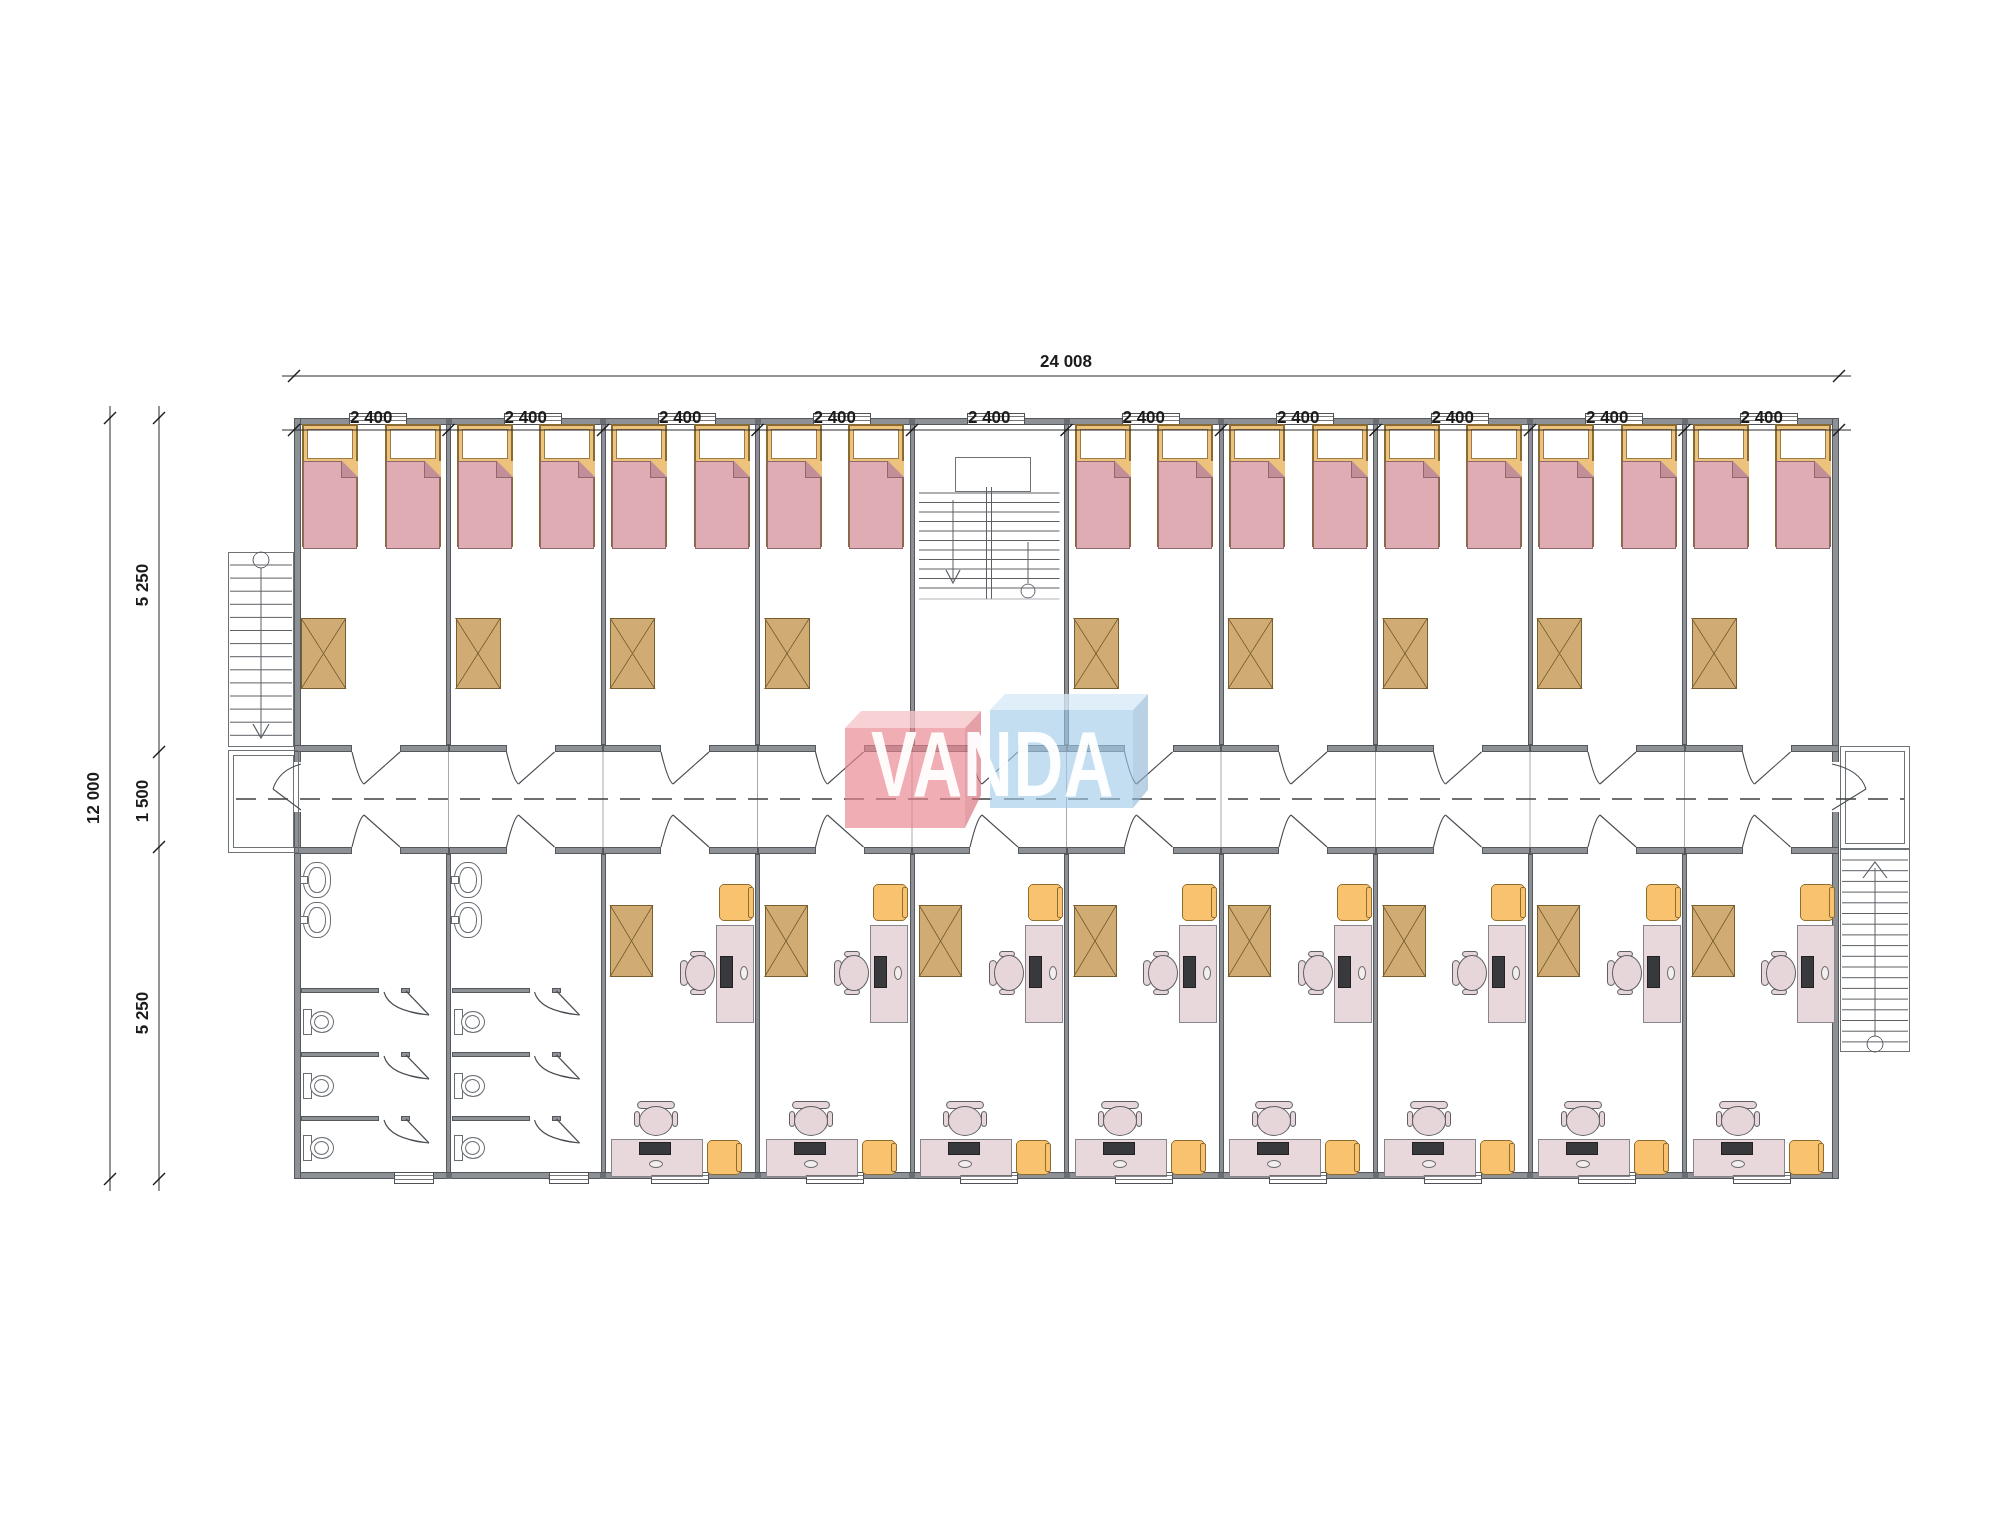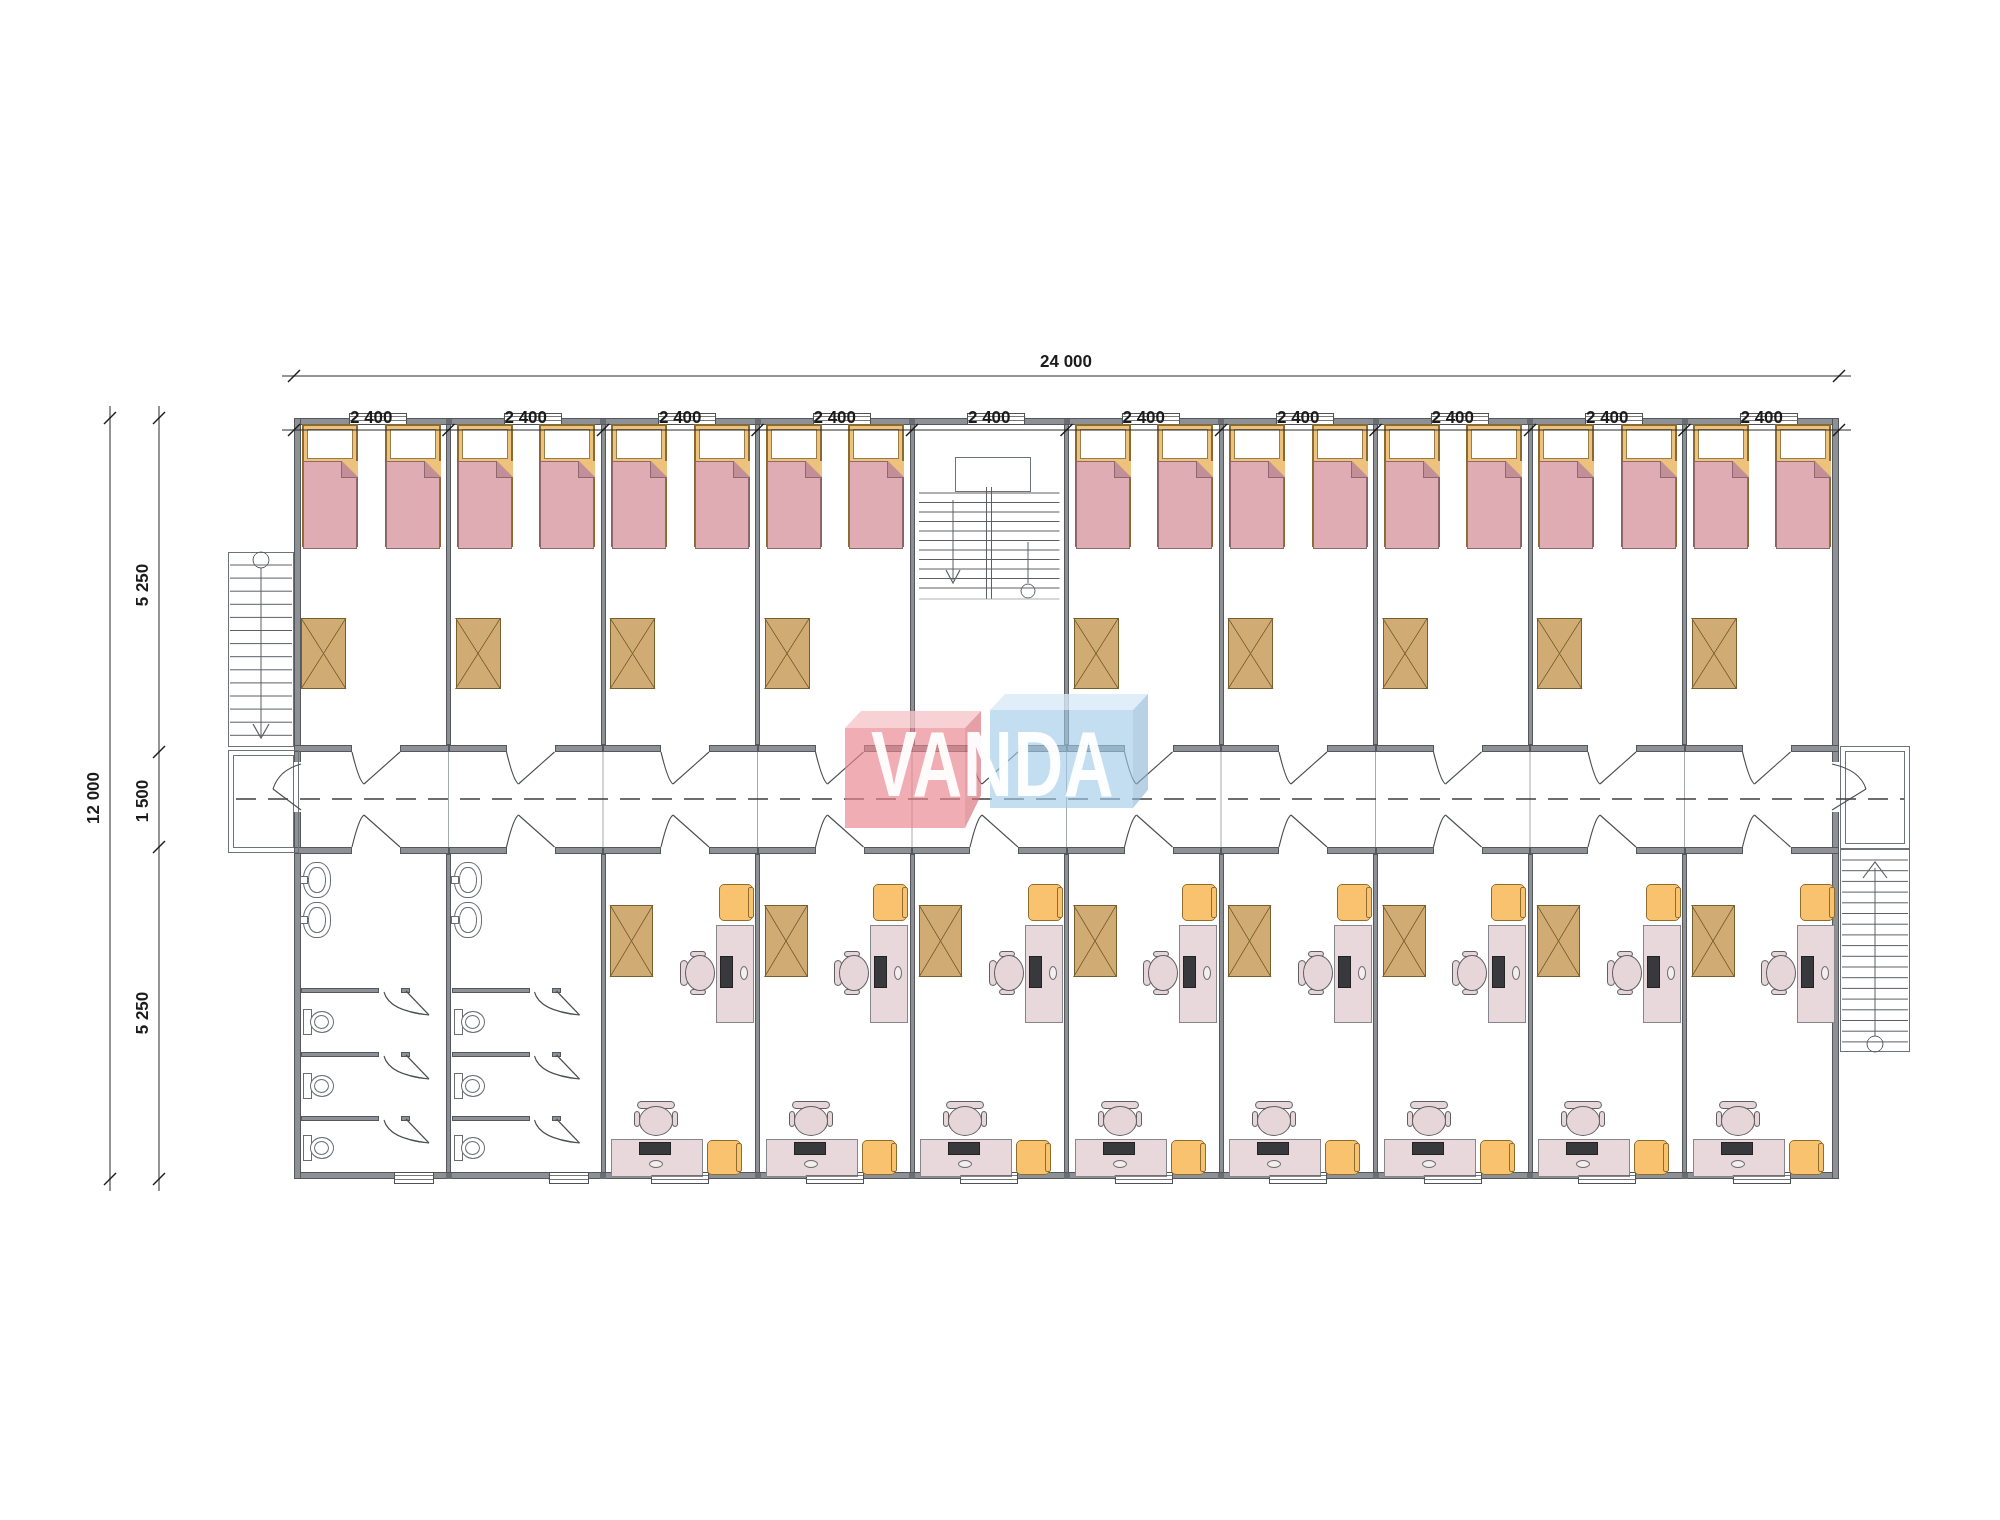--- a/index.html
+++ b/index.html
@@ -635,21 +635,21 @@
       <line x1="110" y1="406" x2="110" y2="1191" stroke="#2a2a2a" stroke-width="1"></line>
       <line x1="104" y1="424" x2="116" y2="412" stroke="#1b1b1b" stroke-width="1.5"></line>
       <line x1="104" y1="1185" x2="116" y2="1173" stroke="#1b1b1b" stroke-width="1.5"></line>
       <line x1="159" y1="406" x2="159" y2="1191" stroke="#2a2a2a" stroke-width="1"></line>
       <line x1="153" y1="424" x2="165" y2="412" stroke="#1b1b1b" stroke-width="1.5"></line>
       <line x1="153" y1="758" x2="165" y2="746" stroke="#1b1b1b" stroke-width="1.5"></line>
       <line x1="153" y1="853" x2="165" y2="841" stroke="#1b1b1b" stroke-width="1.5"></line>
       <line x1="153" y1="1185" x2="165" y2="1173" stroke="#1b1b1b" stroke-width="1.5"></line>
     </svg>
 
-  <div class="lbl" style="left:1016px;top:352px;width:100px;">24 000</div>
+  <div class="lbl" style="left:1016px;top:352px;width:100px;">24 008</div>
   <div class="lbl rot" style="left:49px;top:788px;width:90px;">12 000</div>
   <div id="seg-labels">
       <div class="lbl" style="left: 331.25px; top: 408px; width: 80px;">2 400</div>
       <div class="lbl" style="left: 485.75px; top: 408px; width: 80px;">2 400</div>
       <div class="lbl" style="left: 640.25px; top: 408px; width: 80px;">2 400</div>
       <div class="lbl" style="left: 794.75px; top: 408px; width: 80px;">2 400</div>
       <div class="lbl" style="left: 949.25px; top: 408px; width: 80px;">2 400</div>
       <div class="lbl" style="left: 1103.75px; top: 408px; width: 80px;">2 400</div>
       <div class="lbl" style="left: 1258.25px; top: 408px; width: 80px;">2 400</div>
       <div class="lbl" style="left: 1412.75px; top: 408px; width: 80px;">2 400</div>

